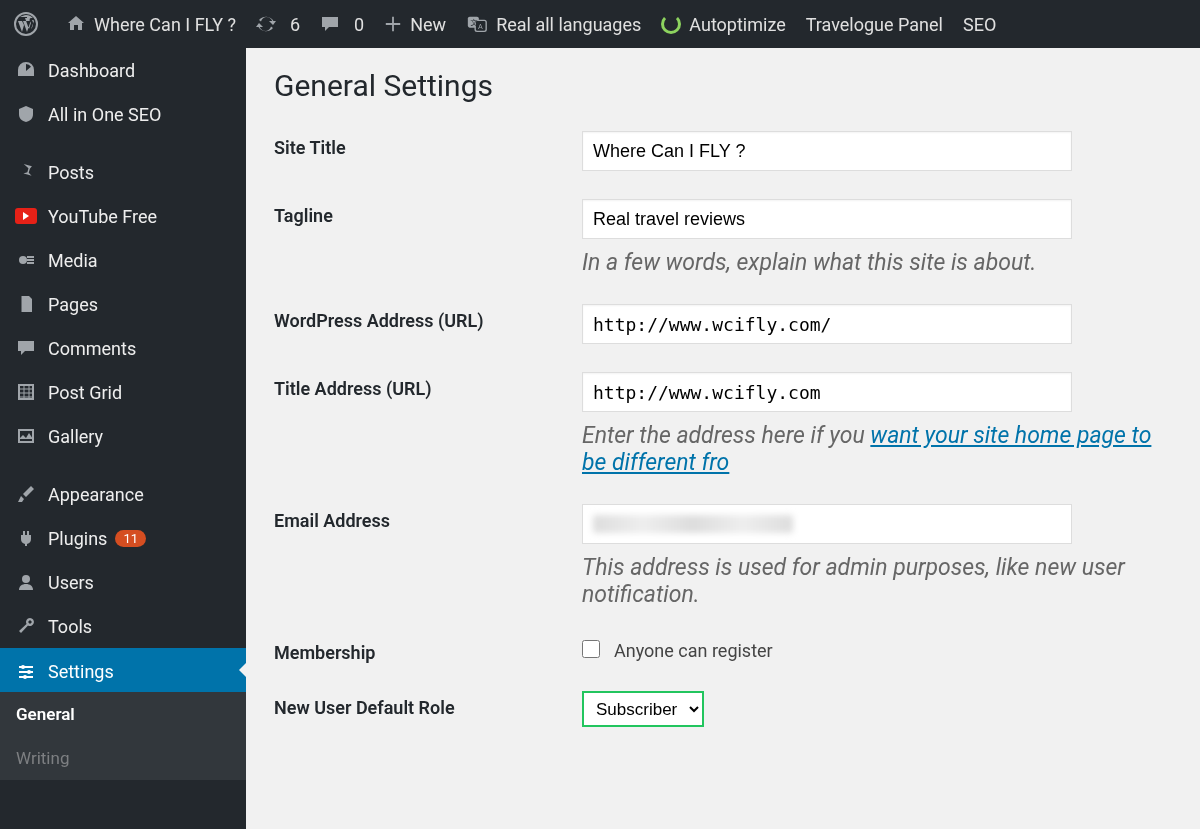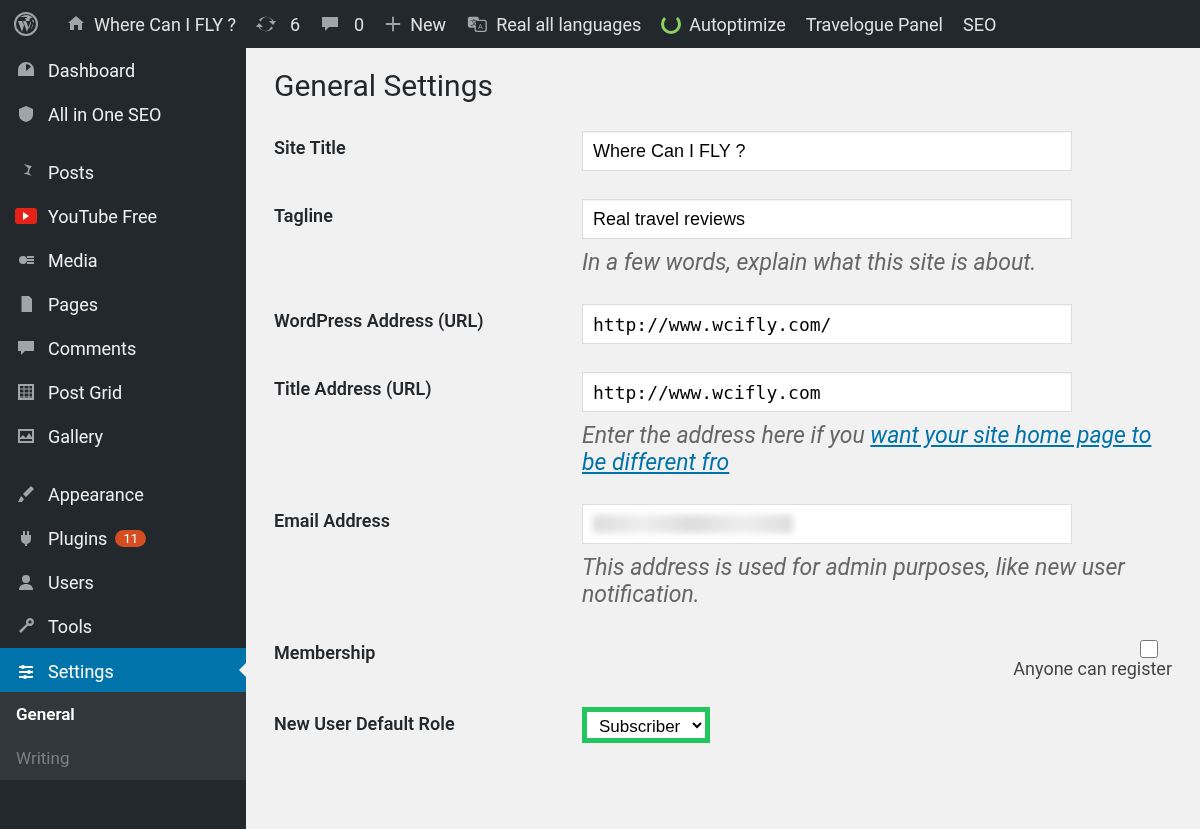--- a/index.html
+++ b/index.html
@@ -154,33 +154,32 @@
   font-size: 23px;
   margin-top: 10px;
 }
 .form-row .description a {
   color: #0073aa;
   text-decoration: underline;
   font-style: italic;
 }
 .form-row .checkbox-line {
   display: flex;
-  align-items: flex-end;
+  align-items: flex-start;
   font-size: 18px;
   padding-top: 4px;
-  flex-direction: column;
 }
 .form-row .checkbox-line input {
   width: 18px; height: 18px; margin-right: 14px;
 }
 .form-row select {
   height: 36px;
   padding: 4px 8px;
   font-size: 17px;
-  border: 5px solid #22c55e;
+  border: 2px solid #22c55e;
   background: #fff;
 }
 .blurred-input {
   width: 490px; height: 40px; border: 1px solid #ddd; background: #fff;
   display: flex; align-items: center; padding: 0 10px;
 }
 .blurred-input .blur {
   width: 200px; height: 18px;
   background: linear-gradient(90deg,#ddd,#eee,#ddd,#eee,#ddd);
   filter: blur(3px); border-radius: 3px;

